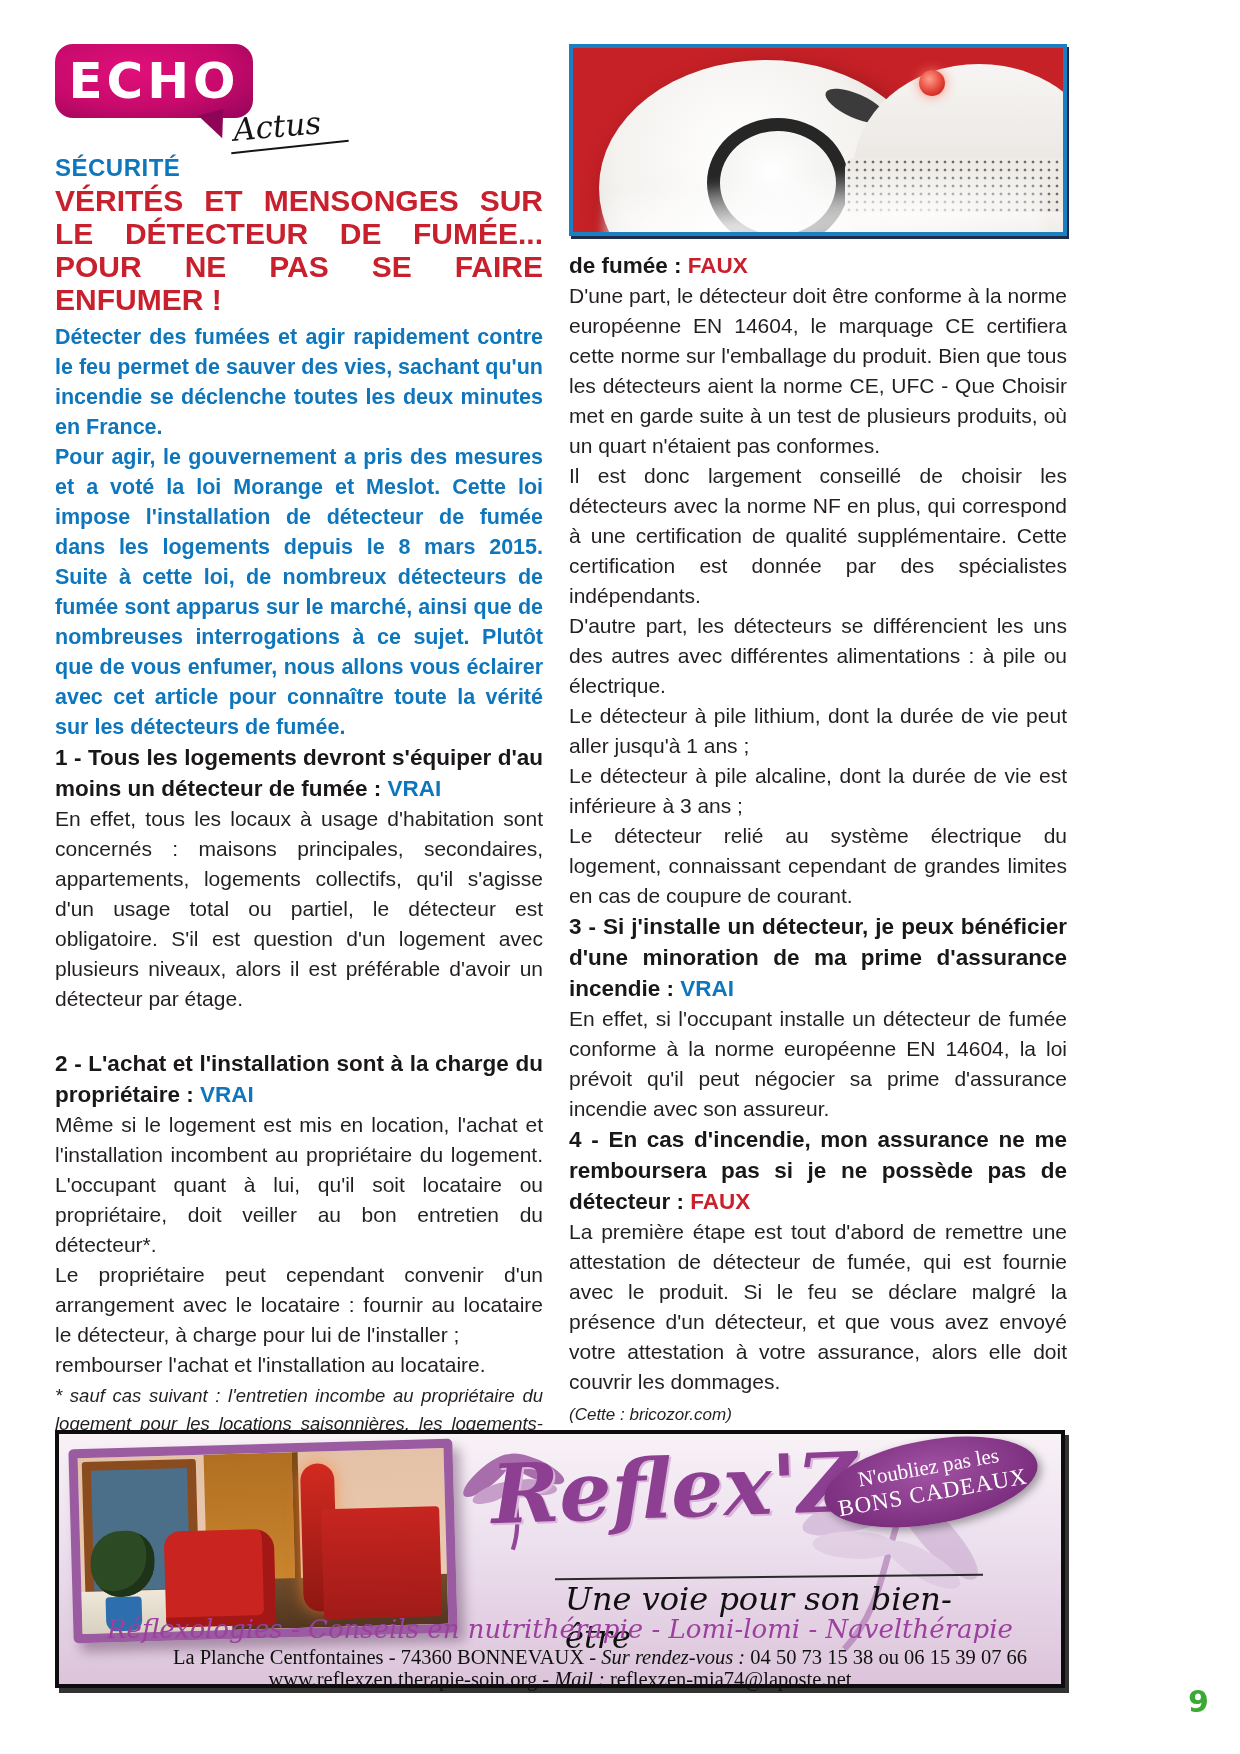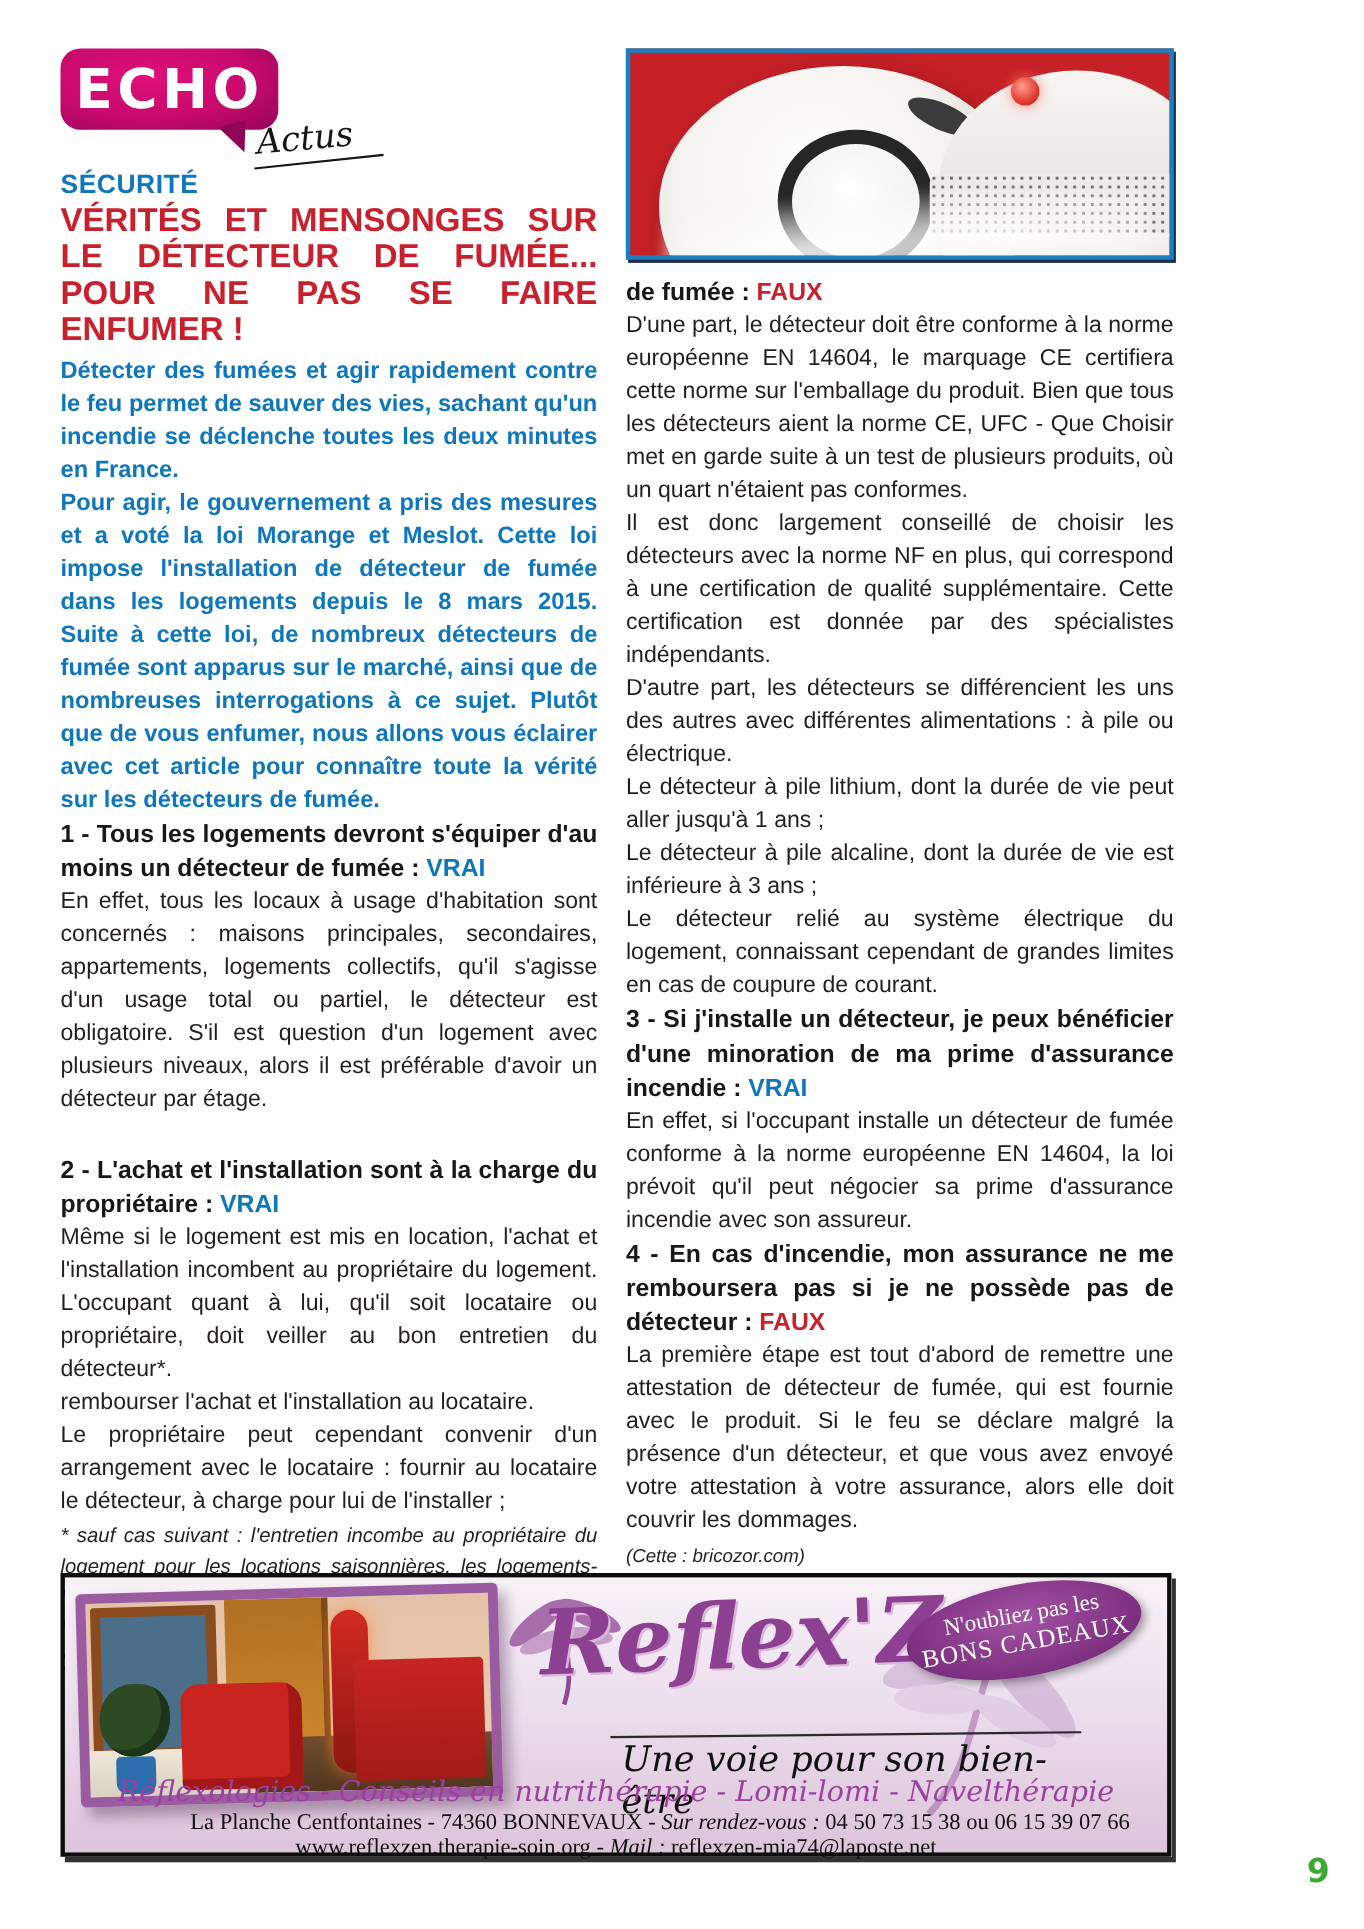--- a/index.html
+++ b/index.html
@@ -122,22 +122,22 @@
       <p class="lead">Détecter des fumées et agir rapidement contre le feu permet de sauver des vies, sachant qu'un incendie se déclenche toutes les deux minutes en France.</p>
       <p class="lead">Pour agir, le gouvernement a pris des mesures et a voté la loi Morange et Meslot. Cette loi impose l'installation de détecteur de fumée dans les logements depuis le 8 mars 2015. Suite à cette loi, de nombreux détecteurs de fumée sont apparus sur le marché, ainsi que de nombreuses interrogations à ce sujet. Plutôt que de vous enfumer, nous allons vous éclairer avec cet article pour connaître toute la vérité sur les détecteurs de fumée.</p>
 
       <p class="qtitle"><span>1 - Tous les logements devront s'équiper d'au moins un détecteur de fumée : </span><span class="verdict-v">VRAI</span></p>
       <p class="body-p">En effet, tous les locaux à usage d'habitation sont concernés : maisons principales, secondaires, appartements, logements collectifs, qu'il s'agisse d'un usage total ou partiel, le détecteur est obligatoire. S'il est question d'un logement avec plusieurs niveaux, alors il est préférable d'avoir un détecteur par étage.</p>
 
       <div class="gap"></div>
 
       <p class="qtitle"><span>2 - L'achat et l'installation sont à la charge du propriétaire : </span><span class="verdict-v">VRAI</span></p>
       <p class="body-p">Même si le logement est mis en location, l'achat et l'installation incombent au propriétaire du logement. L'occupant quant à lui, qu'il soit locataire ou propriétaire, doit veiller au bon entretien du détecteur*.</p>
+      <p class="body-p">Le propriétaire peut cependant convenir d'un arrangement avec le locataire : fournir au locataire le détecteur, à charge pour lui de l'installer ;</p>
       <p class="body-p">rembourser l'achat et l'installation au locataire.</p>
-      <p class="body-p">Le propriétaire peut cependant convenir d'un arrangement avec le locataire : fournir au locataire le détecteur, à charge pour lui de l'installer ;</p>
 
       <p class="footnote">* sauf cas suivant : l'entretien incombe au propriétaire du logement pour les locations saisonnières, les logements-foyers, les résidences hôtelières, les logements de fonction, et les locations meublées.</p>
 
       <p class="qtitle">3 -Je peux acheter n'importe quel détecteur</p>
     </div>
 
     <div class="col-right">
 
       <div class="photo">
         <div class="d1">

